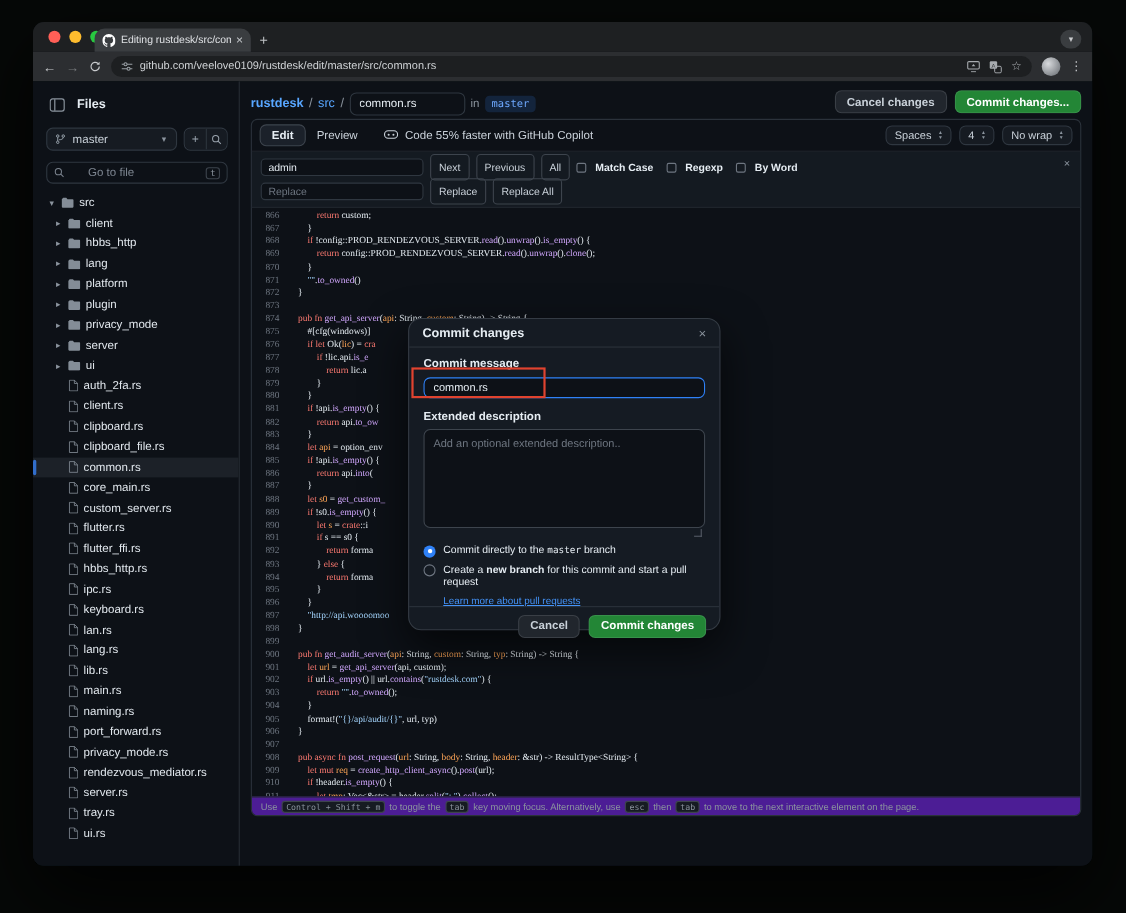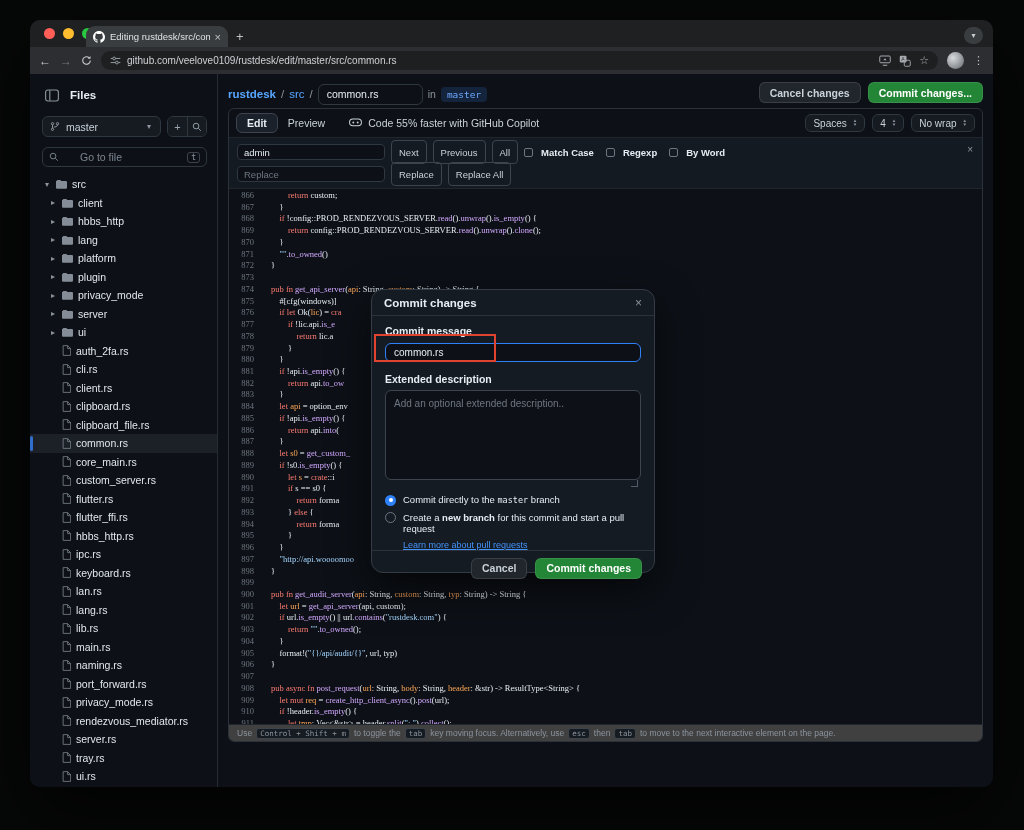--- a/index.html
+++ b/index.html
@@ -100,21 +100,21 @@
   .find-x{position:absolute;right:9px;top:6px;color:#8b949e;font-size:10px}
 
   
   .code{flex:1;overflow:hidden;padding-top:1px;cursor:text}
   .code-row{display:flex;height:11.74px;line-height:11.74px;font-family:Liberation Serif, serif;font-size:8.5px}
   .ln{width:25px;text-align:right;color:#6e7681;flex:none}
   .ct{padding-left:17px;white-space:pre}
   .tk-pl{color:#e6edf3}.tk-kw{color:#ff7b72}.tk-fn{color:#d2a8ff}.tk-str{color:#a5d6ff}.tk-var{color:#ffa657}
 
   
-  .hint{flex:none;height:17px;background:#404040;border-top:1px solid #21262d;display:flex;align-items:center;
+  .hint{flex:none;height:17px;background:#4c1d95;border-top:1px solid #21262d;display:flex;align-items:center;
     gap:4px;padding:0 8px;color:#8b949e;font-size:8.5px;white-space:nowrap;overflow:hidden}
   .hint .keycap{font-size:7.5px;background:#161b22}
 
   
   .modal{position:absolute;left:341px;top:215px;width:284px;height:284px;background:#151b23;border:1px solid #343b44;
     border-radius:12px;box-shadow:0 16px 40px rgba(0,0,0,.65);z-index:20;display:flex;flex-direction:column}
   .m-head{height:26px;flex:none;border-bottom:1px solid #2b323b;display:flex;align-items:center;padding:0 12px}
   .m-title{font-size:11.5px;font-weight:bold;color:#e6edf3;flex:1}
   .m-x{color:#8b949e;font-size:12px}
   .m-body{padding:9px 13px 0 13px;flex:1}
@@ -301,27 +301,20 @@
               <path fill="#848d97" d="M1 2.5A1.5 1.5 0 0 1 2.5 1h3.7l1.6 1.7h6.7A1.5 1.5 0 0 1 16 4.2v8.3a1.5 1.5 0 0 1-1.5 1.5h-13A1.5 1.5 0 0 1 0 12.5v-10z"></path>
             </svg>
             <span>ui</span>
           </div>
           <div class="tree-row file">
             <svg width="9" height="11" viewBox="0 0 12 14">
               <path fill="none" stroke="#848d97" d="M1.5.5h6l4 4v9h-10z"></path>
               <path fill="none" stroke="#848d97" d="M7.5.5v4h4"></path>
             </svg>
             <span>auth_2fa.rs</span>
-          </div>
-          <div class="tree-row file">
-            <svg width="9" height="11" viewBox="0 0 12 14">
-              <path fill="none" stroke="#848d97" d="M1.5.5h6l4 4v9h-10z"></path>
-              <path fill="none" stroke="#848d97" d="M7.5.5v4h4"></path>
-            </svg>
-            <span>cli.rs</span>
           </div>
           <div class="tree-row file">
             <svg width="9" height="11" viewBox="0 0 12 14">
               <path fill="none" stroke="#848d97" d="M1.5.5h6l4 4v9h-10z"></path>
               <path fill="none" stroke="#848d97" d="M7.5.5v4h4"></path>
             </svg>
             <span>client.rs</span>
           </div>
           <div class="tree-row file">
             <svg width="9" height="11" viewBox="0 0 12 14">

